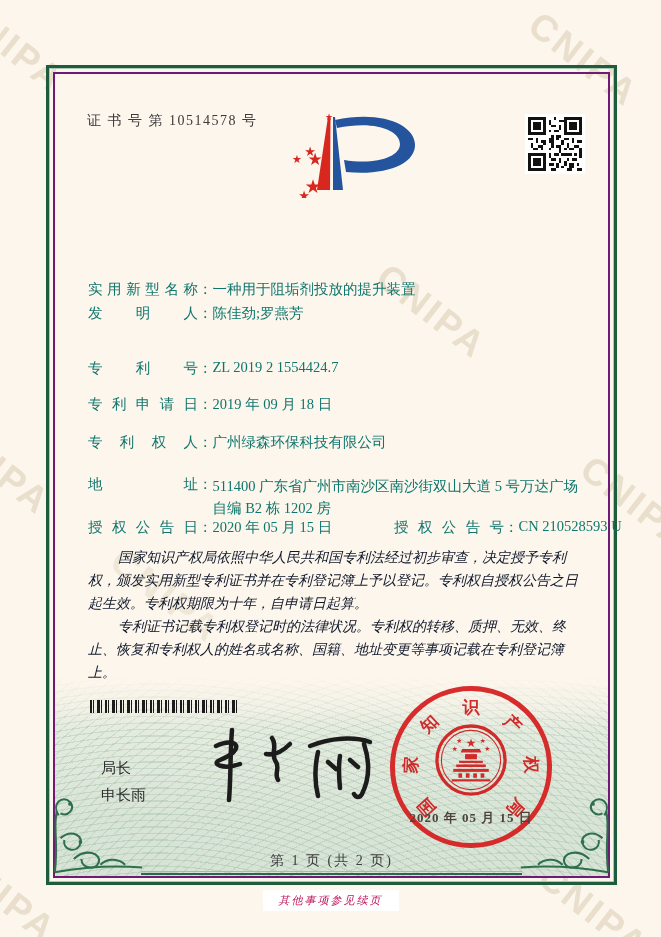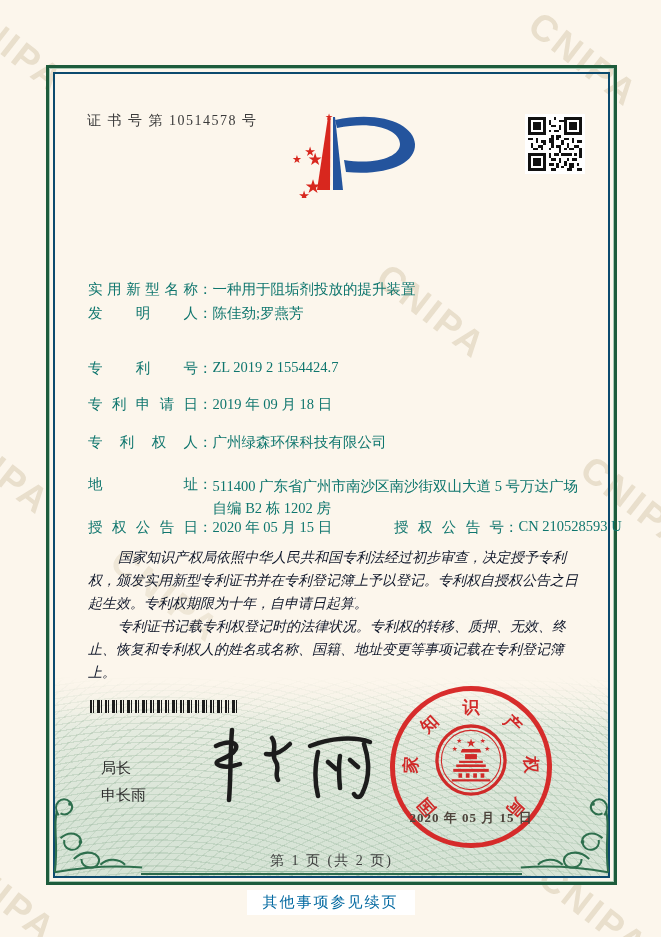--- a/index.html
+++ b/index.html
@@ -8,21 +8,21 @@
   
   .wm{position:absolute;z-index:0;font-family:"Liberation Sans","DejaVu Sans",sans-serif;
       font-weight:700;font-size:37px;letter-spacing:3px;color:rgba(213,199,172,.5);
       transform:rotate(38deg);transform-origin:left top;white-space:nowrap;user-select:none;}
   .wm.faint{color:rgba(213,199,172,.32);}
 
   
   .frame{position:absolute;left:46px;top:65px;width:571px;height:820px;z-index:1;
          border:3px solid #1d5c3c;box-sizing:border-box;}
   .frame-mid{position:absolute;inset:0;border:1px solid #a9c9b5;}
-  .frame-in{position:absolute;inset:3px;border:2px solid #0c4a6e;}
+  .frame-in{position:absolute;inset:3px;border:2px solid #701a75;}
   .inner{position:absolute;inset:0;}
 
   .certno{position:absolute;left:32px;top:38px;font-size:14px;letter-spacing:1.5px;color:#3a3a3a;}
 
   .logo{position:absolute;left:233px;top:36px;}
   .qr-box{position:absolute;left:470px;top:40px;background:#fff;padding:3px;line-height:0;}
 
   .title{position:absolute;left:0;right:0;top:128px;text-align:center;font-size:33px;
          font-weight:700;letter-spacing:9px;text-indent:9px;color:#1f1f1f;}
 
@@ -73,21 +73,21 @@
             mask-image:linear-gradient(180deg,transparent 0,#000 55px);}
   .corner{position:absolute;bottom:-2px;line-height:0;}
   .corner.left{left:-4px;}
   .corner.right{right:-4px;transform:scaleX(-1);}
   .orn-line{position:absolute;left:86px;right:86px;bottom:1px;height:1px;
             border-top:1px solid #9cc0a8;border-bottom:2px solid #2a684a;}
 
   .pageinfo{position:absolute;left:0;right:0;top:778px;text-align:center;font-size:14px;
             letter-spacing:2px;color:#3d3d3d;}
   .note{position:absolute;left:50%;top:890px;transform:translateX(-50%);background:#fff;
-        padding:3px 16px;font-size:15px;letter-spacing:2px;color:#0369a1;z-index:2;white-space:nowrap;}
+        padding:3px 16px;font-size:11px;letter-spacing:2px;color:#be185d;z-index:2;white-space:nowrap;font-style:italic;}
 </style>
 </head>
 <body>
 
 <div class="page">
 
   <div class="wm" style="left:-28px;top:-10px;">CNIPA</div>
   <div class="wm" style="left:546px;top:4px;">CNIPA</div>
   <div class="wm" style="left:394px;top:256px;">CNIPA</div>
   <div class="wm" style="left:-42px;top:412px;">CNIPA</div>

